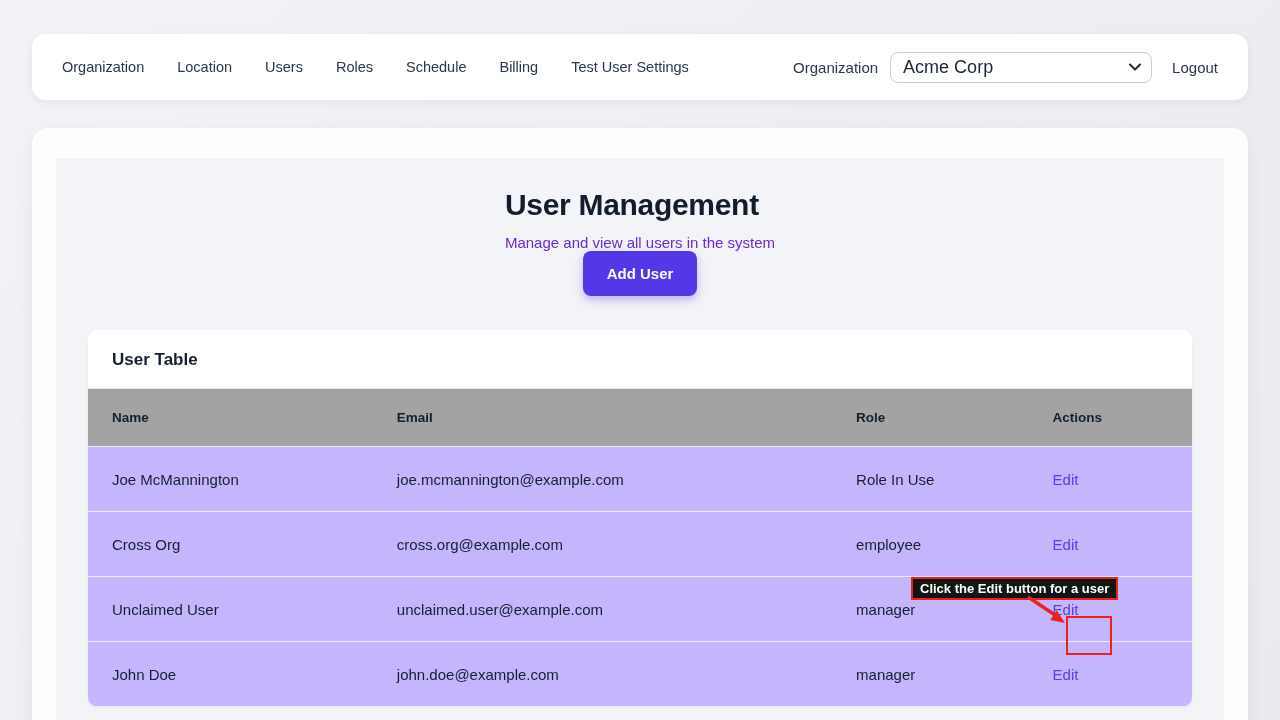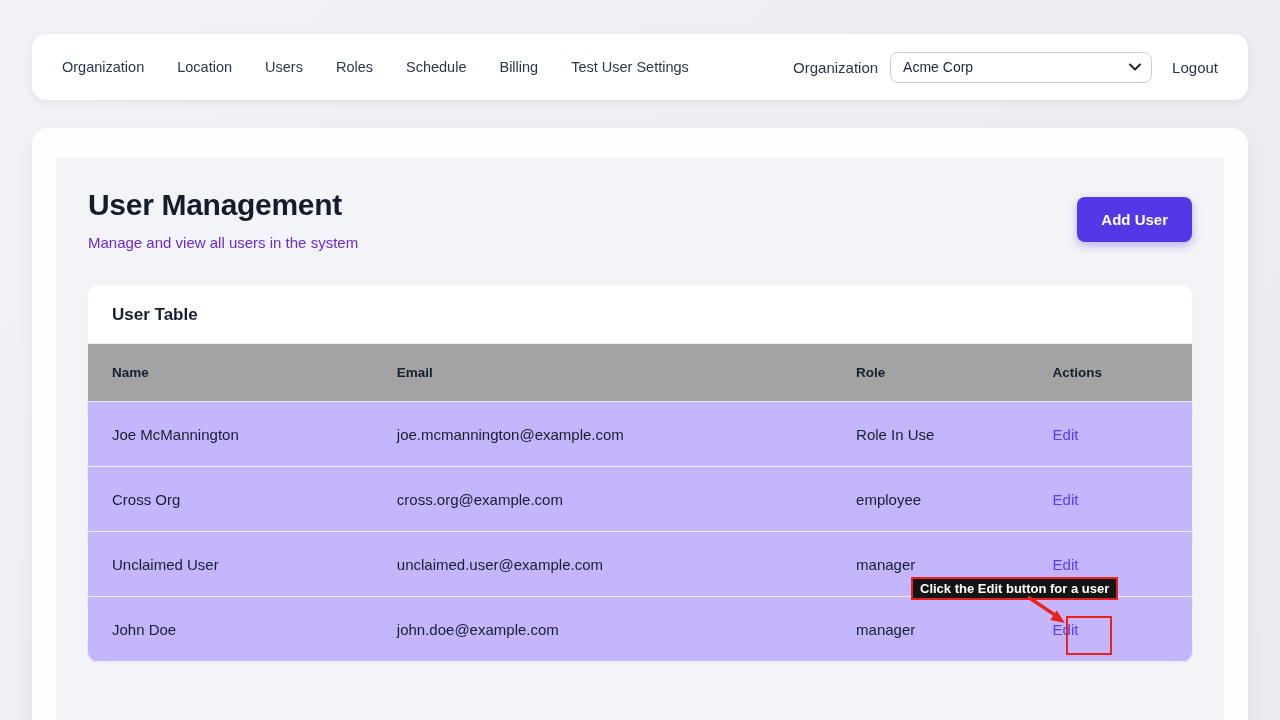--- a/index.html
+++ b/index.html
@@ -24,21 +24,21 @@
     background:none; border:none; cursor:pointer;
     font-family:inherit; font-size:14.5px; color:#2a3649; white-space:nowrap;
   }
   .nav-right { margin-left:auto; display:flex; align-items:center; gap:8px; }
   .org-label { font-size:15px; color:#2a3649; margin-right:4px; }
   .select-wrap { position:relative; }
   .org-select {
     appearance:none; -webkit-appearance:none;
     width:262px; height:31px; padding:0 34px 0 12px;
     border:1px solid #c6ceda; border-radius:8px;
-    background:#ffffff; font-family:inherit; font-size:14px; color:#1c2738;
+    background:#ffffff; font-family:inherit; font-size:18px; color:#1c2738;
     cursor:pointer;
   }
   .select-chevron {
     position:absolute; right:11px; top:50%; transform:translateY(-50%);
     pointer-events:none; display:flex;
   }
   .logout-btn {
     background:none; border:none; cursor:pointer; margin-left:12px;
     font-family:inherit; font-size:15px; color:#2a3649;
   }
@@ -47,21 +47,21 @@
   .main-card {
     position:absolute; left:32px; top:128px; width:1216px; height:640px;
     background:#fdfdfe; border-radius:16px;
     box-shadow:0 6px 18px rgba(16,24,40,.06);
   }
   .inner-panel {
     position:absolute; left:24px; right:24px; top:30px; bottom:0;
     background:#f3f4f7;
     padding:30px 32px 0 32px;
   }
-  .page-header { display:flex; align-items:center; justify-content:space-between; }
+  .page-header { display:flex; align-items:center; justify-content:space-between;flex-direction:column; }
   .page-title { font-size:30px; font-weight:800; color:#131c2b; letter-spacing:-.3px; }
   .page-subtitle { margin-top:12px; font-size:15px; color:#6d28d9; }
   .add-user-btn {
     border:none; cursor:pointer;
     background:#5438e8; color:#ffffff;
     font-family:Liberation Sans, sans-serif; font-size:15px; font-weight:700;
     padding:14px 24px; border-radius:8px;
     box-shadow:0 4px 10px rgba(84,56,232,.35);
   }
 

